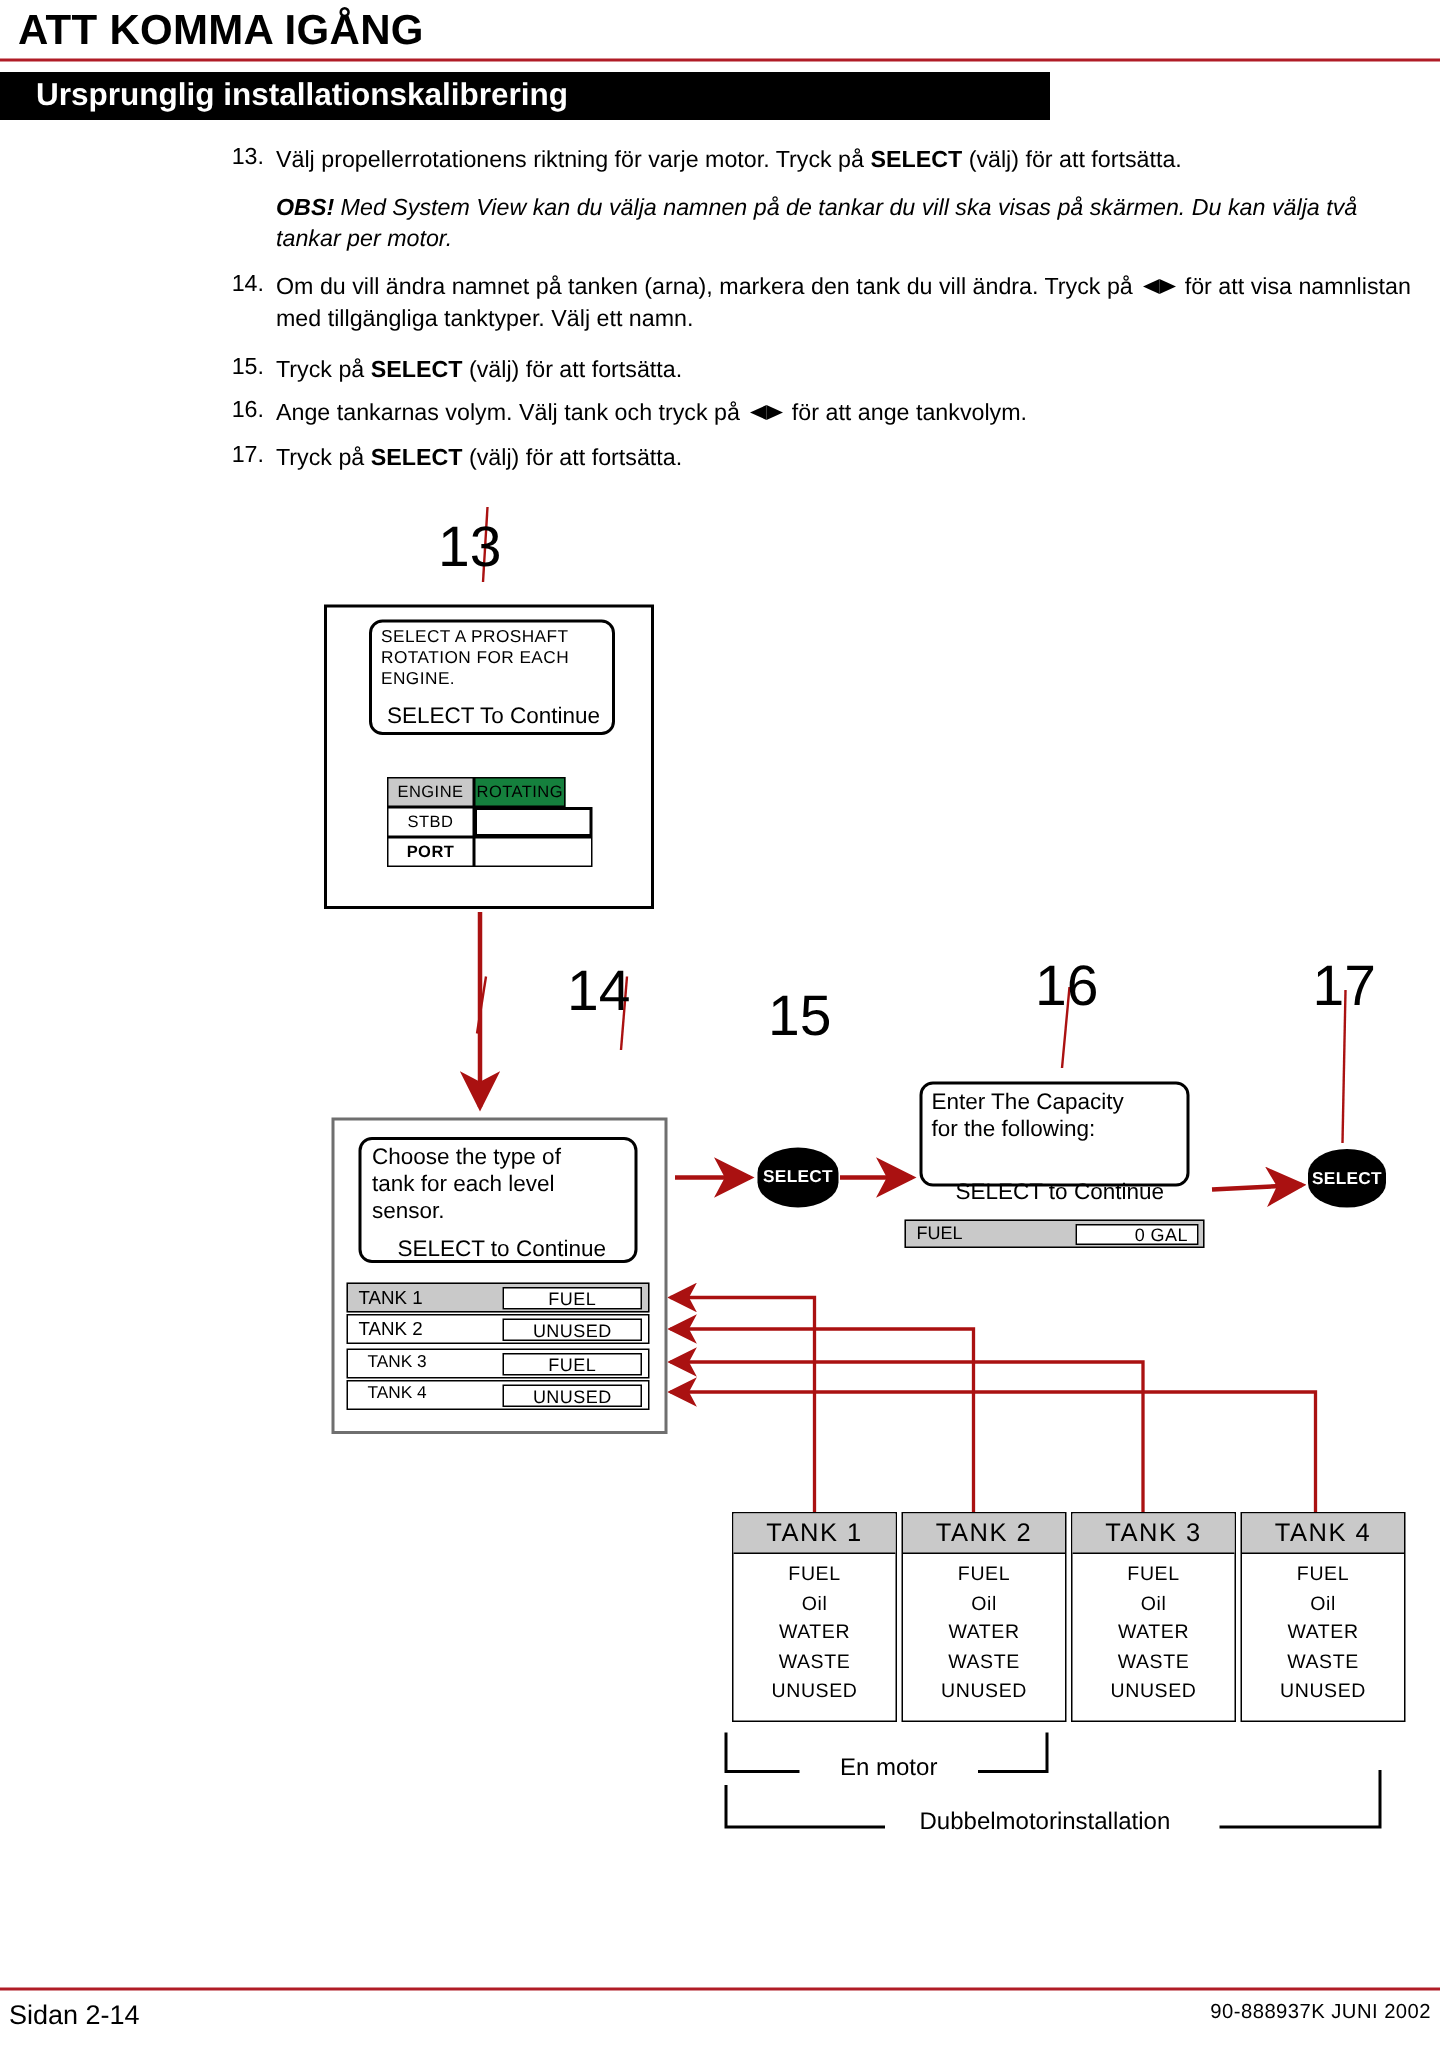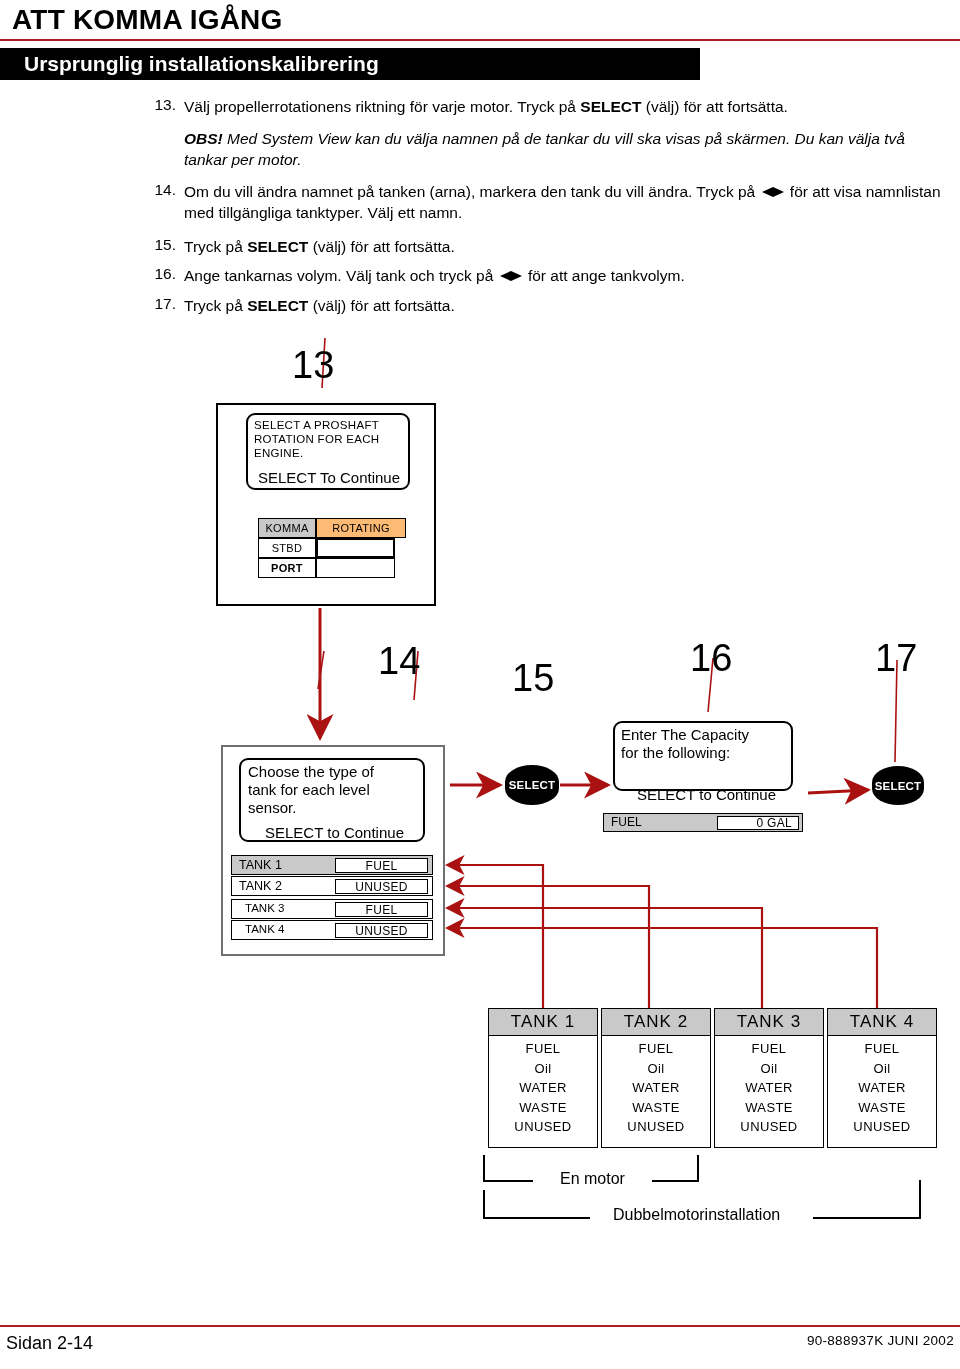--- a/index.html
+++ b/index.html
@@ -306,22 +306,22 @@
 
 <div class="panel dark" style="left:216px; top:403px; width:220px; height:203px;"></div>
 <div class="lcd" style="left:246px; top:413px; width:164px; height:77px;"></div>
 <div class="lcd-text" style="left:254px; top:418px; width:154px;">
   <div>SELECT  A  PROSHAFT</div>
   <div>ROTATION FOR EACH</div>
   <div>ENGINE.</div>
 </div>
 <div class="lcd-text big" style="left:258px; top:469px; width:150px;">SELECT  To  Continue</div>
 
-<div class="cellbox grey" style="left:258px; top:518px; width:58px; height:20px;">KOMMA</div>
-<div class="cellbox" style="left:316px; top:518px; width:90px; height:20px; background:#fdba74;">ROTATING</div>
+<div class="cellbox grey" style="left:258px; top:518px; width:58px; height:20px;">ENGINE</div>
+<div class="cellbox" style="left:316px; top:518px; width:61px; height:20px; background:#15803d;">ROTATING</div>
 <div class="cellbox" style="left:258px; top:538px; width:58px; height:20px;">STBD</div>
 <div class="cellbox thick" style="left:316px; top:538px; width:79px; height:20px;"></div>
 <div class="cellbox" style="left:258px; top:558px; width:58px; height:20px;font-weight:bold;">PORT</div>
 <div class="cellbox" style="left:316px; top:558px; width:79px; height:20px;"></div>
 
 <div class="panel" style="left:221px; top:745px; width:224px; height:211px;"></div>
 <div class="lcd" style="left:239px; top:758px; width:186px; height:84px;"></div>
 <div class="lcd-text big" style="left:248px; top:763px; width:176px;">
   <div>Choose the type of</div>
   <div>tank for each level</div>

